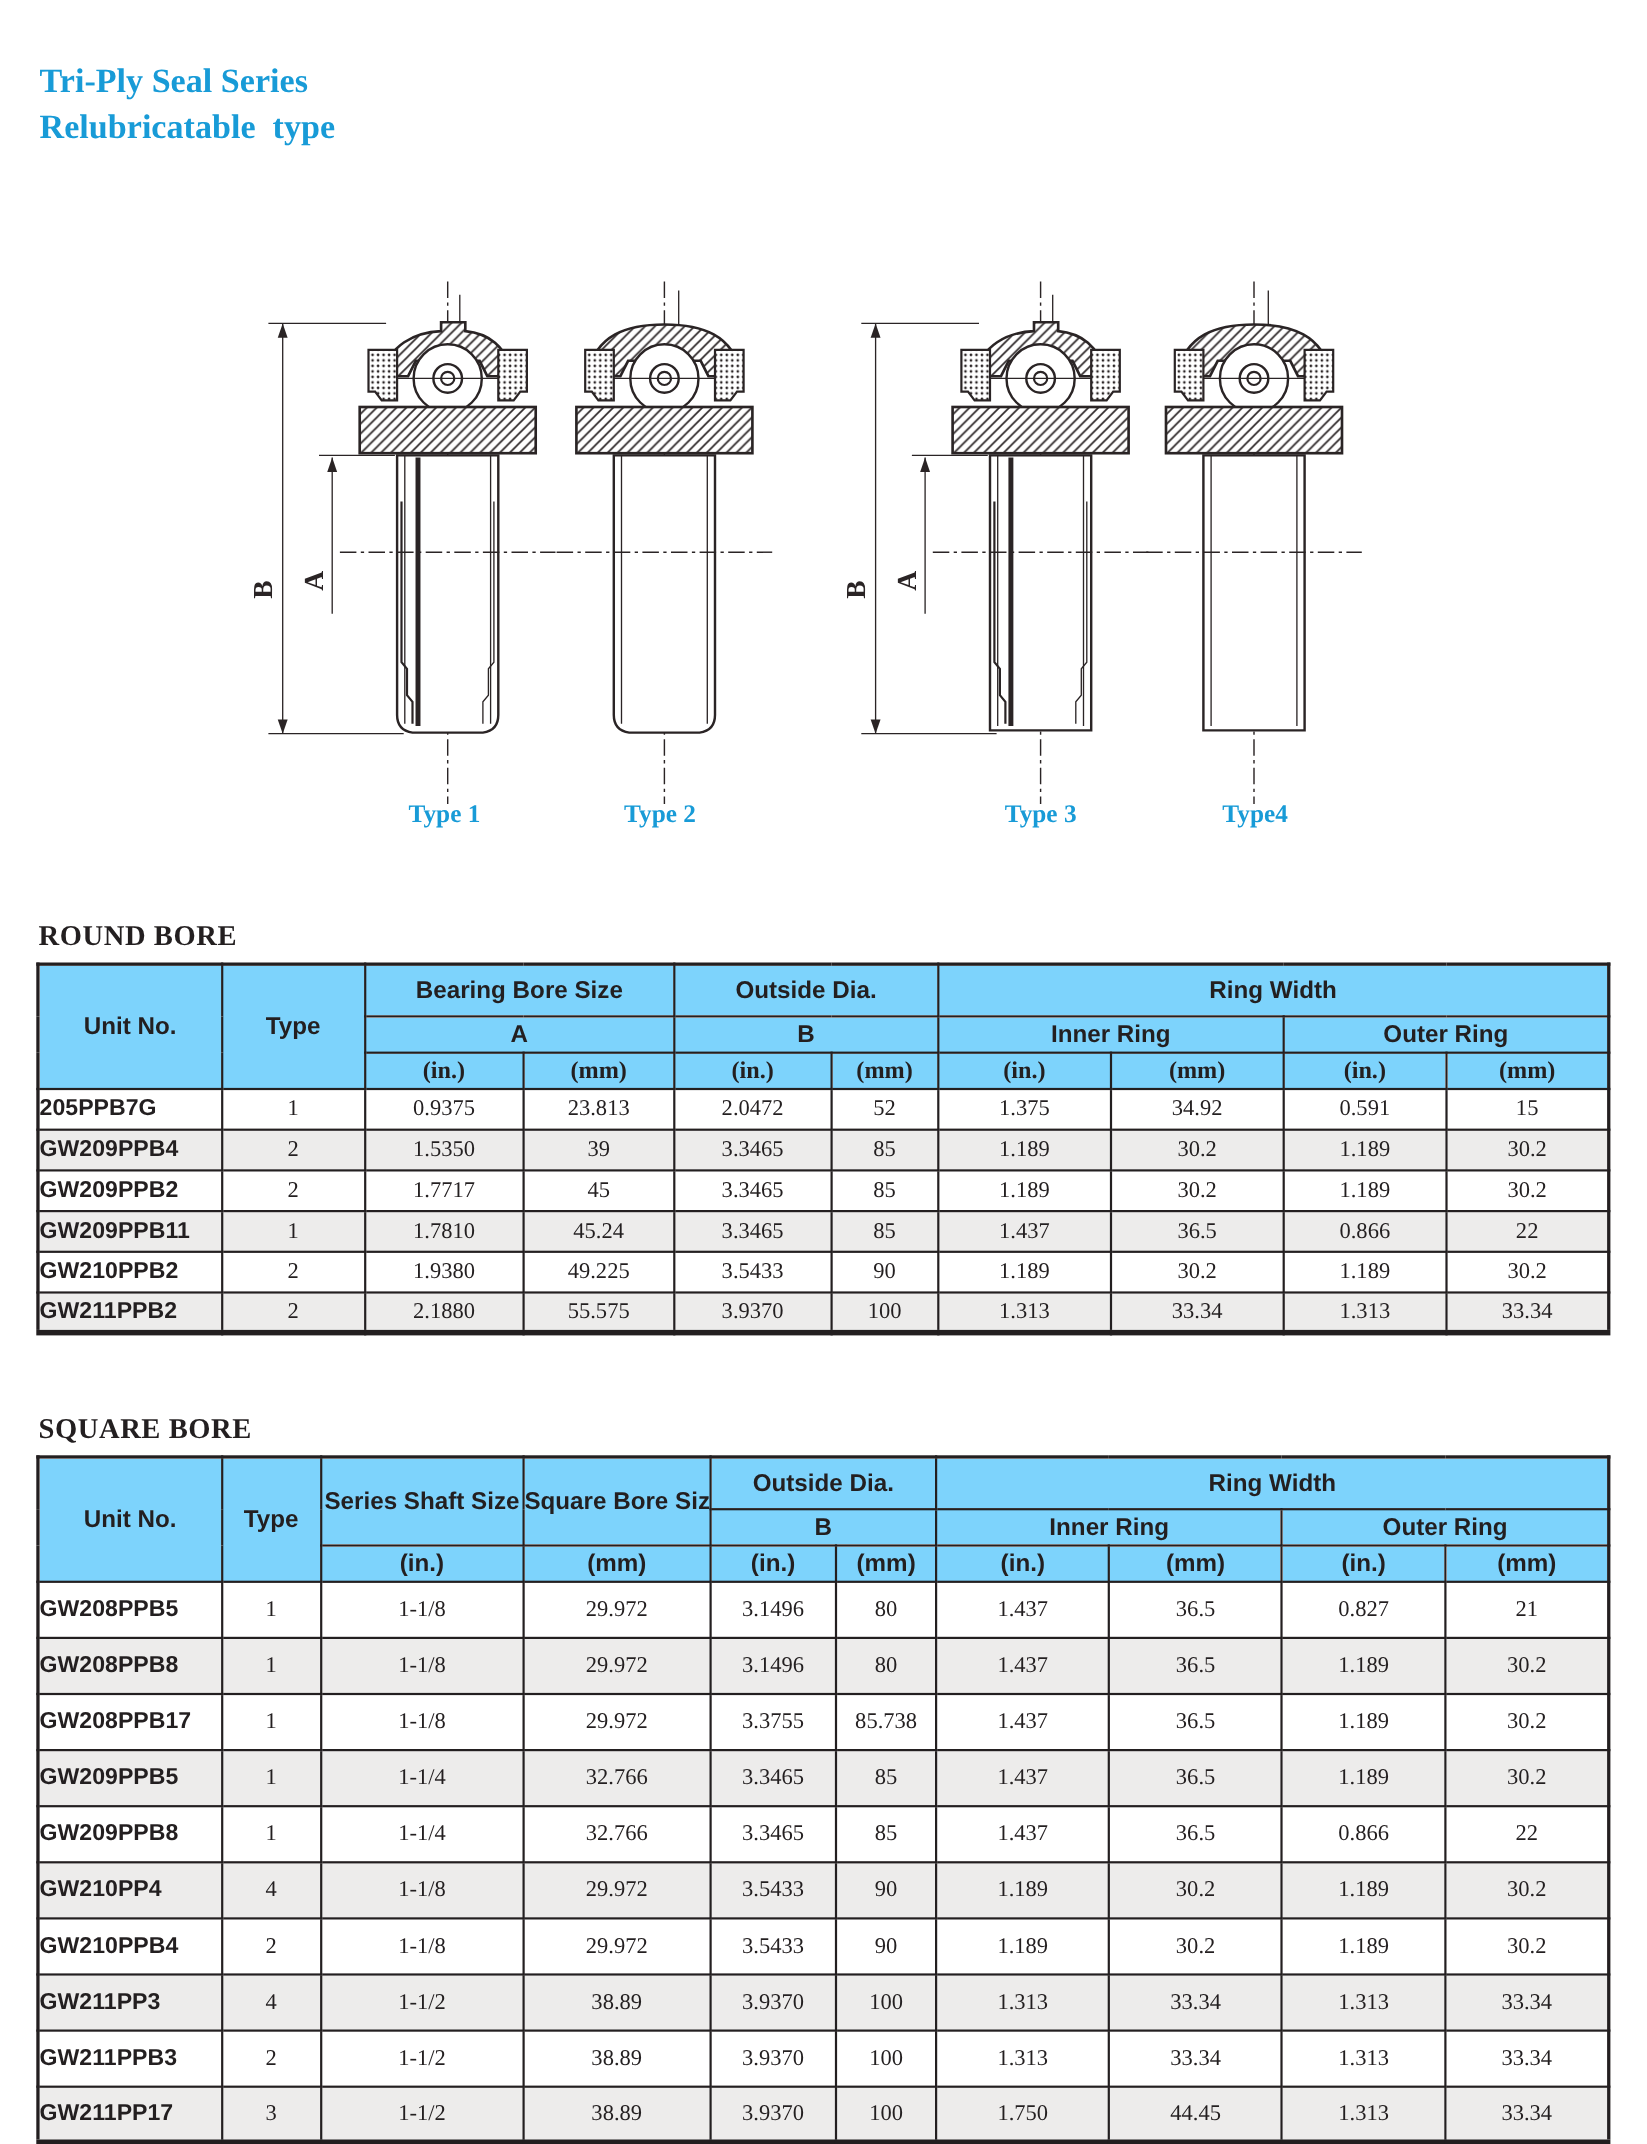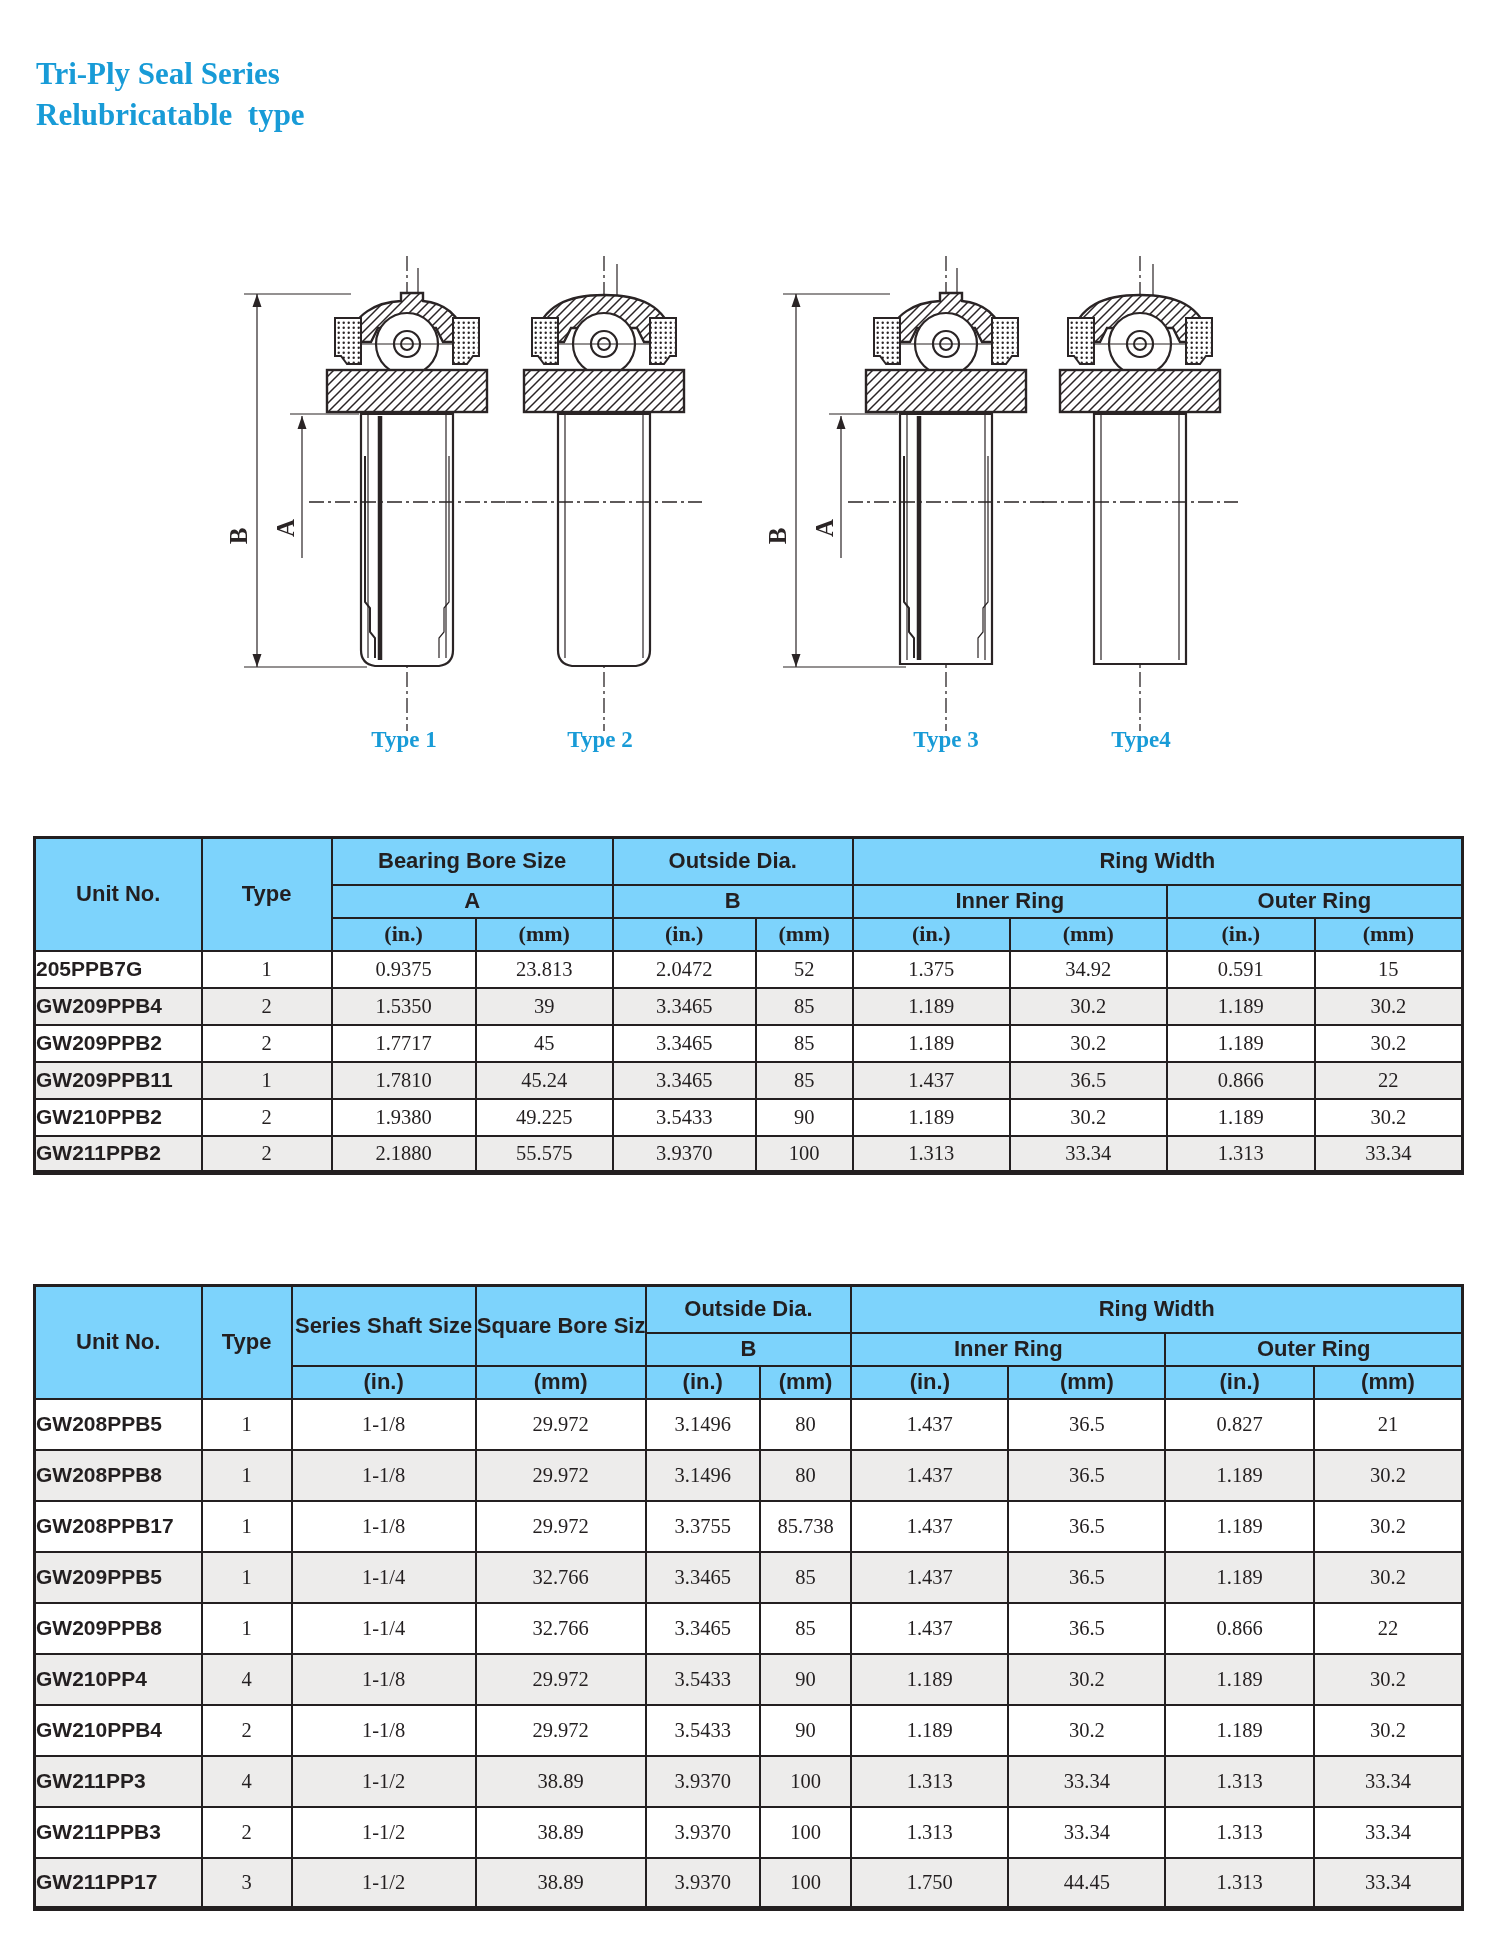--- a/index.html
+++ b/index.html
@@ -195,20 +195,21 @@
     <text class="dimlabel" transform="translate(833,300) rotate(-90)">A</text>
   </svg>
 
   <span class="type-label" style="left:404px">Type 1</span>
   <span class="type-label" style="left:600px">Type 2</span>
   <span class="type-label" style="left:946px">Type 3</span>
   <span class="type-label" style="left:1141px">Type4</span>
 </div>
 
 <div id="round-section" class="abs">
+  <h2 class="section-heading">ROUND BORE</h2>
   <table id="round-table" class="spec">
     <colgroup>
       <col style="width:11.7%">
         <col style="width:9.1%">
         <col style="width:10.1%">
         <col style="width:9.6%">
       <col style="width:10.0%">
         <col style="width:6.8%">
         <col style="width:11.0%">
         <col style="width:11.0%">
@@ -311,20 +312,21 @@
         <td class="num">1.313</td>
         <td class="num">33.34</td>
         <td class="num">1.313</td>
         <td class="num">33.34</td>
       </tr>
     </tbody>
   </table>
 </div>
 
 <div id="square-section" class="abs">
+  <h2 class="section-heading">SQUARE BORE</h2>
   <table id="square-table" class="spec">
     <colgroup>
       <col style="width:11.7%">
         <col style="width:6.3%">
         <col style="width:12.9%">
         <col style="width:11.9%">
       <col style="width:8.0%">
         <col style="width:6.4%">
         <col style="width:11.0%">
         <col style="width:11.0%">

